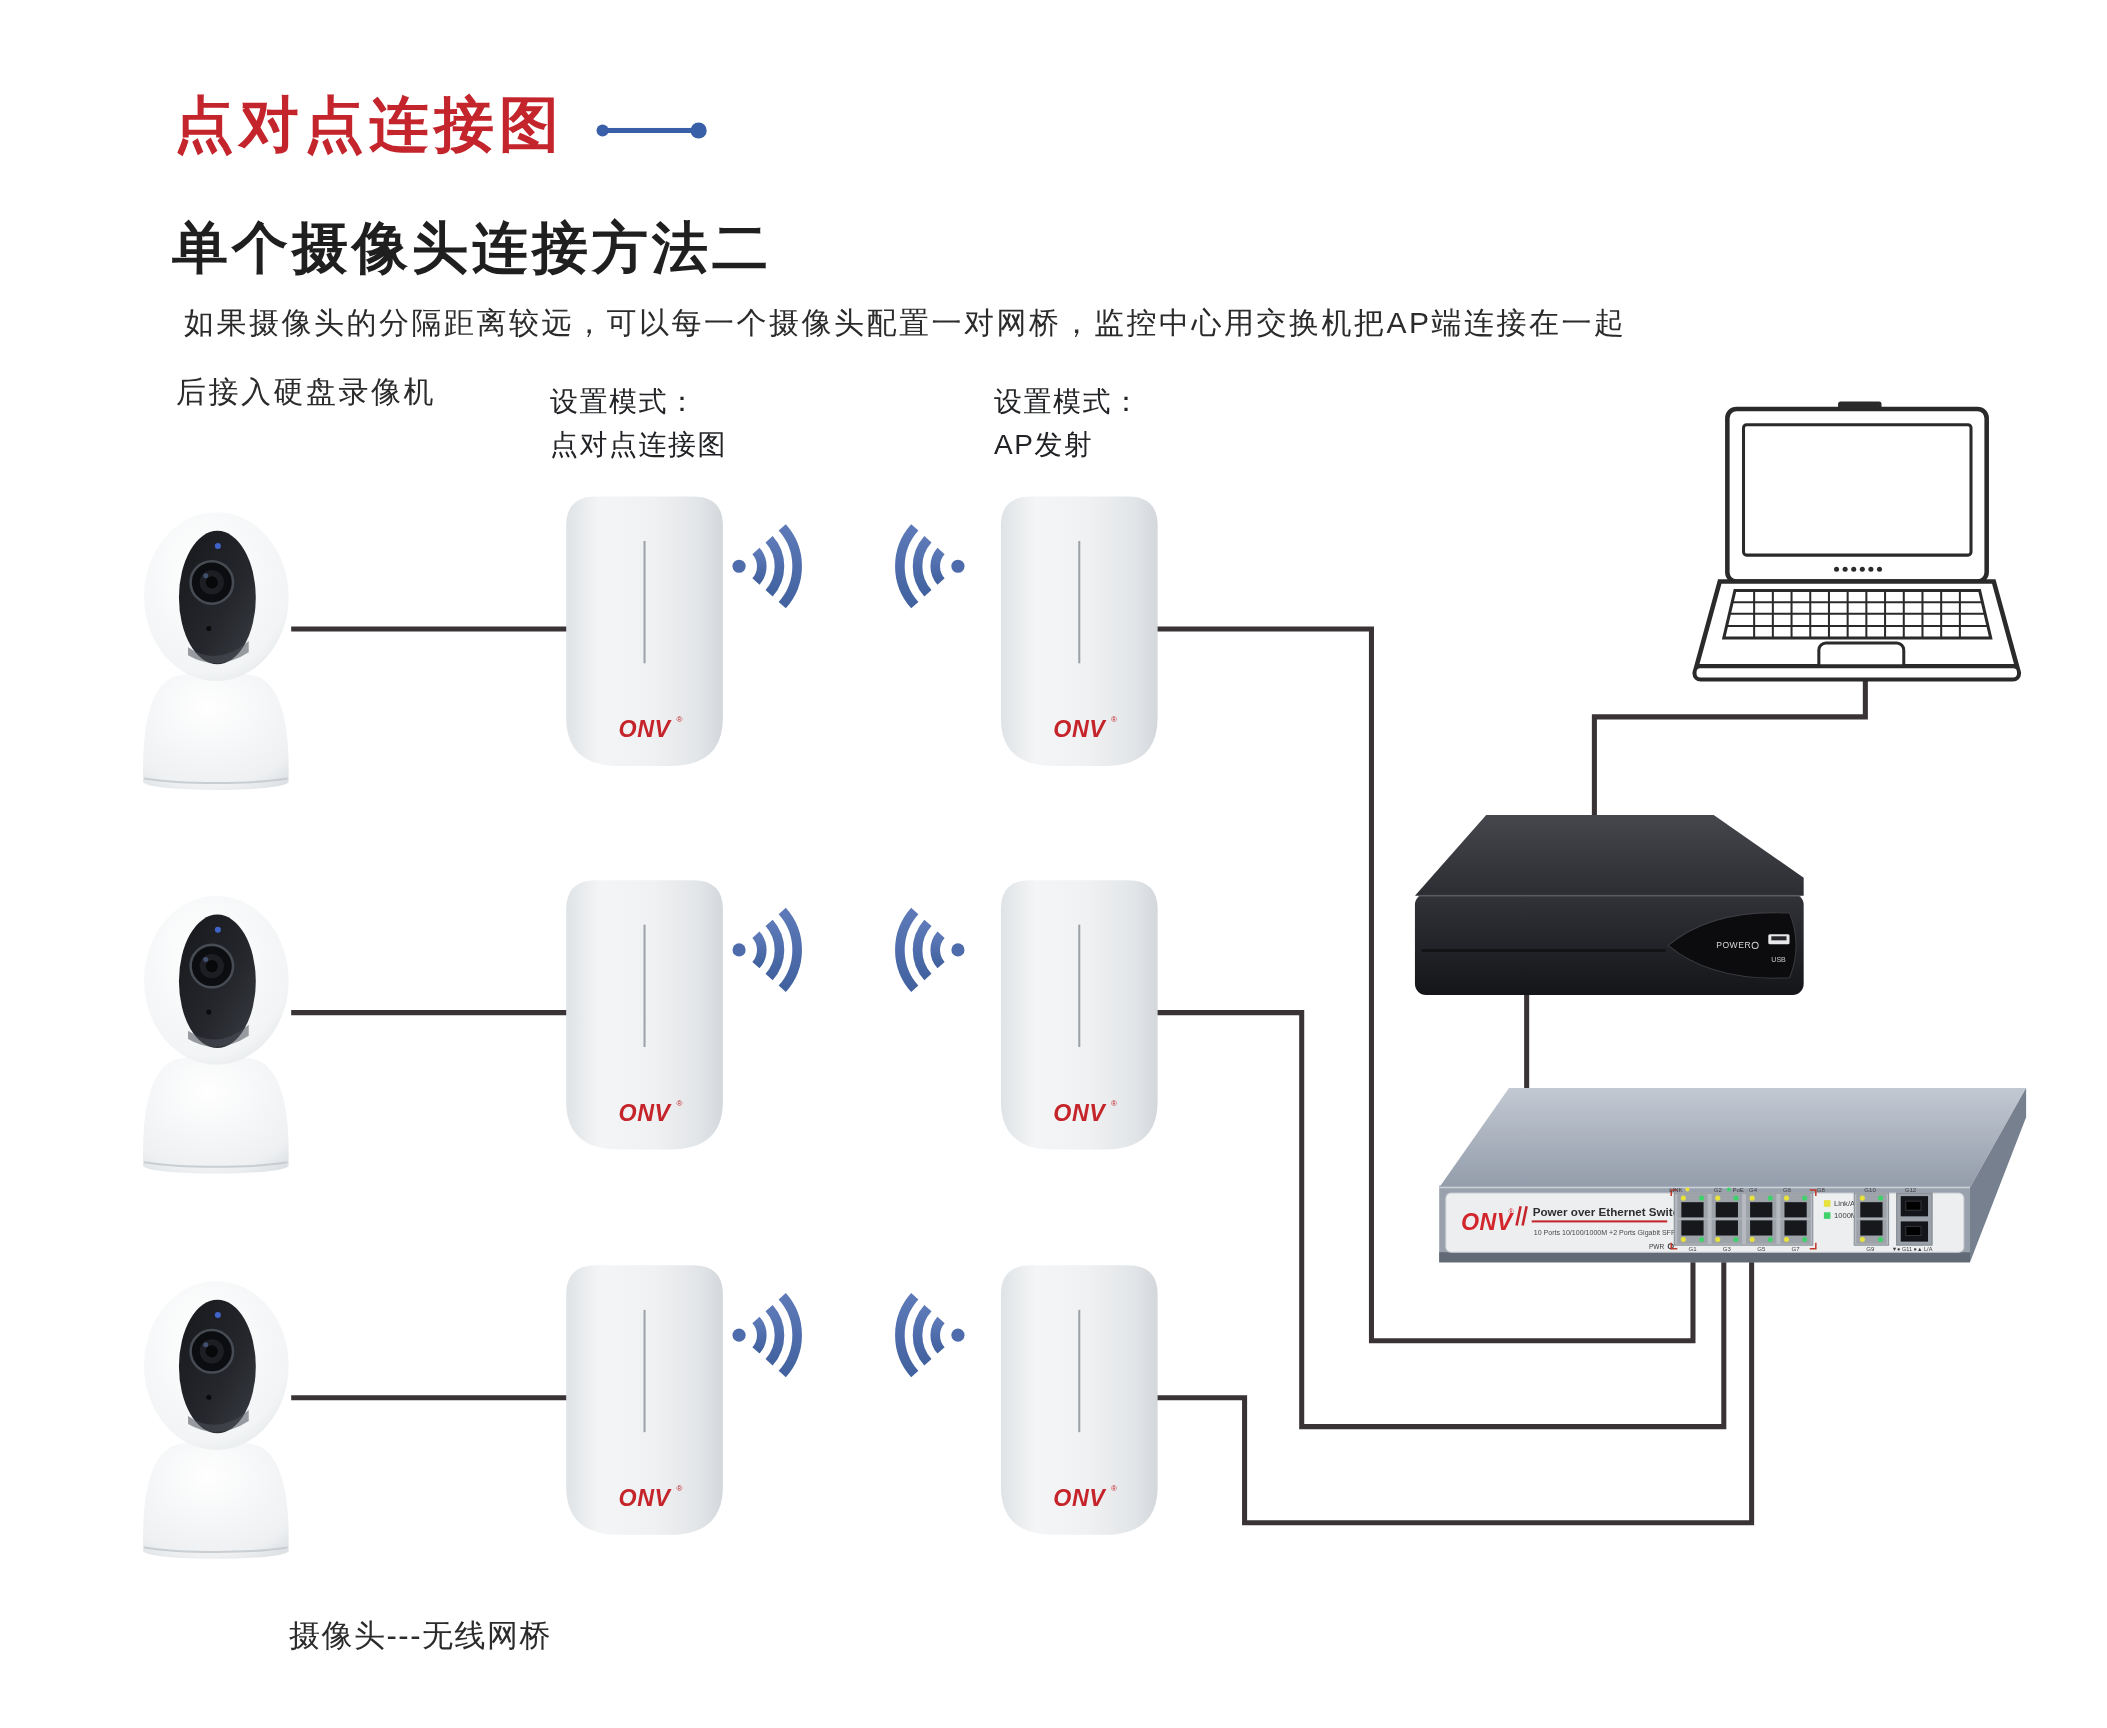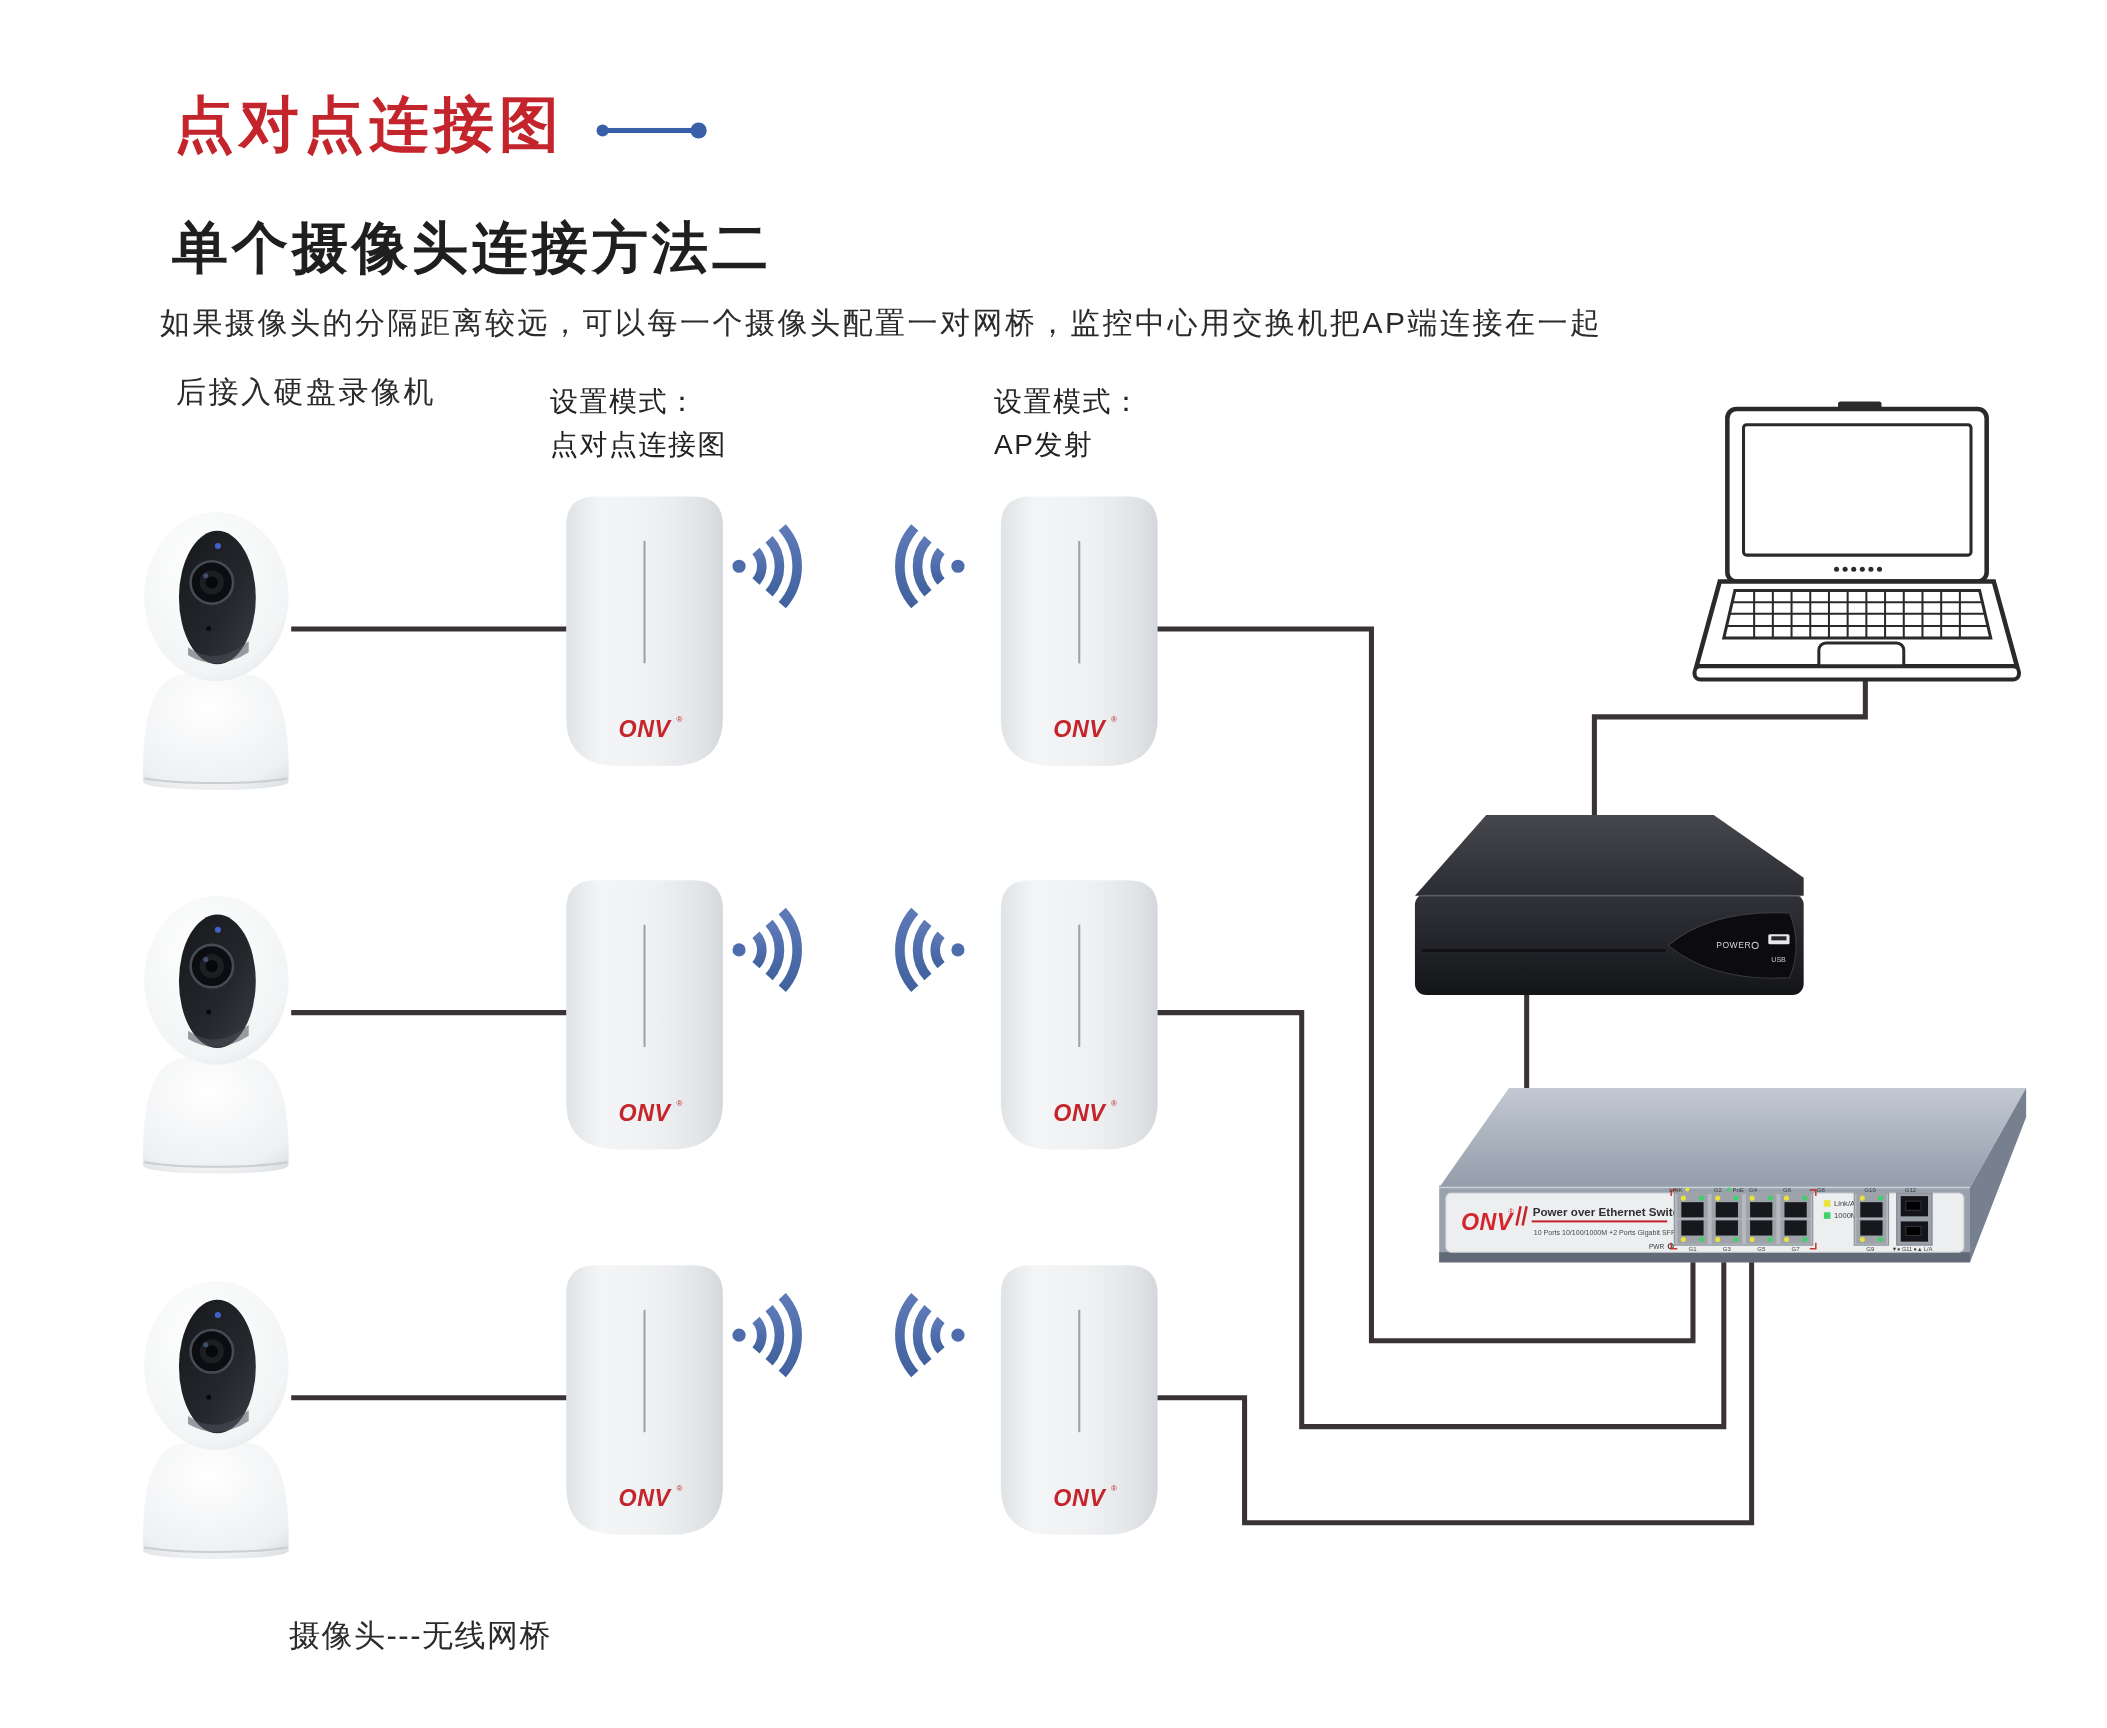--- a/index.html
+++ b/index.html
@@ -342,21 +342,21 @@
 
     <g fill="#3a5fa9">
       <circle cx="1192" cy="258" r="12"></circle>
       <rect x="1200" y="253" width="170" height="10"></rect>
       <circle cx="1382" cy="258" r="16"></circle>
     </g>
   </svg>
 
   <div class="abs page-title" style="left:174px; top:85px;">点对点连接图</div>
   <div class="abs subtitle" style="left:172px; top:211px;">单个摄像头连接方法二</div>
-  <div class="abs desc" style="left:160px; top:303px;">如果摄像头的分隔距离较远，可以每一个摄像头配置一对网桥，监控中心用交换机把AP端连接在一起</div>
+  <div class="abs desc" style="left:184px; top:303px;">如果摄像头的分隔距离较远，可以每一个摄像头配置一对网桥，监控中心用交换机把AP端连接在一起</div>
   <div class="abs desc" style="left:176px; top:372px;">后接入硬盘录像机</div>
 
   <div class="abs mode-label" style="left:550px; top:380px;">
     <div>设置模式：</div>
     <div>点对点连接图</div>
   </div>
   <div class="abs mode-label" style="left:994px; top:380px;">
     <div>设置模式：</div>
     <div>AP发射</div>
   </div>

